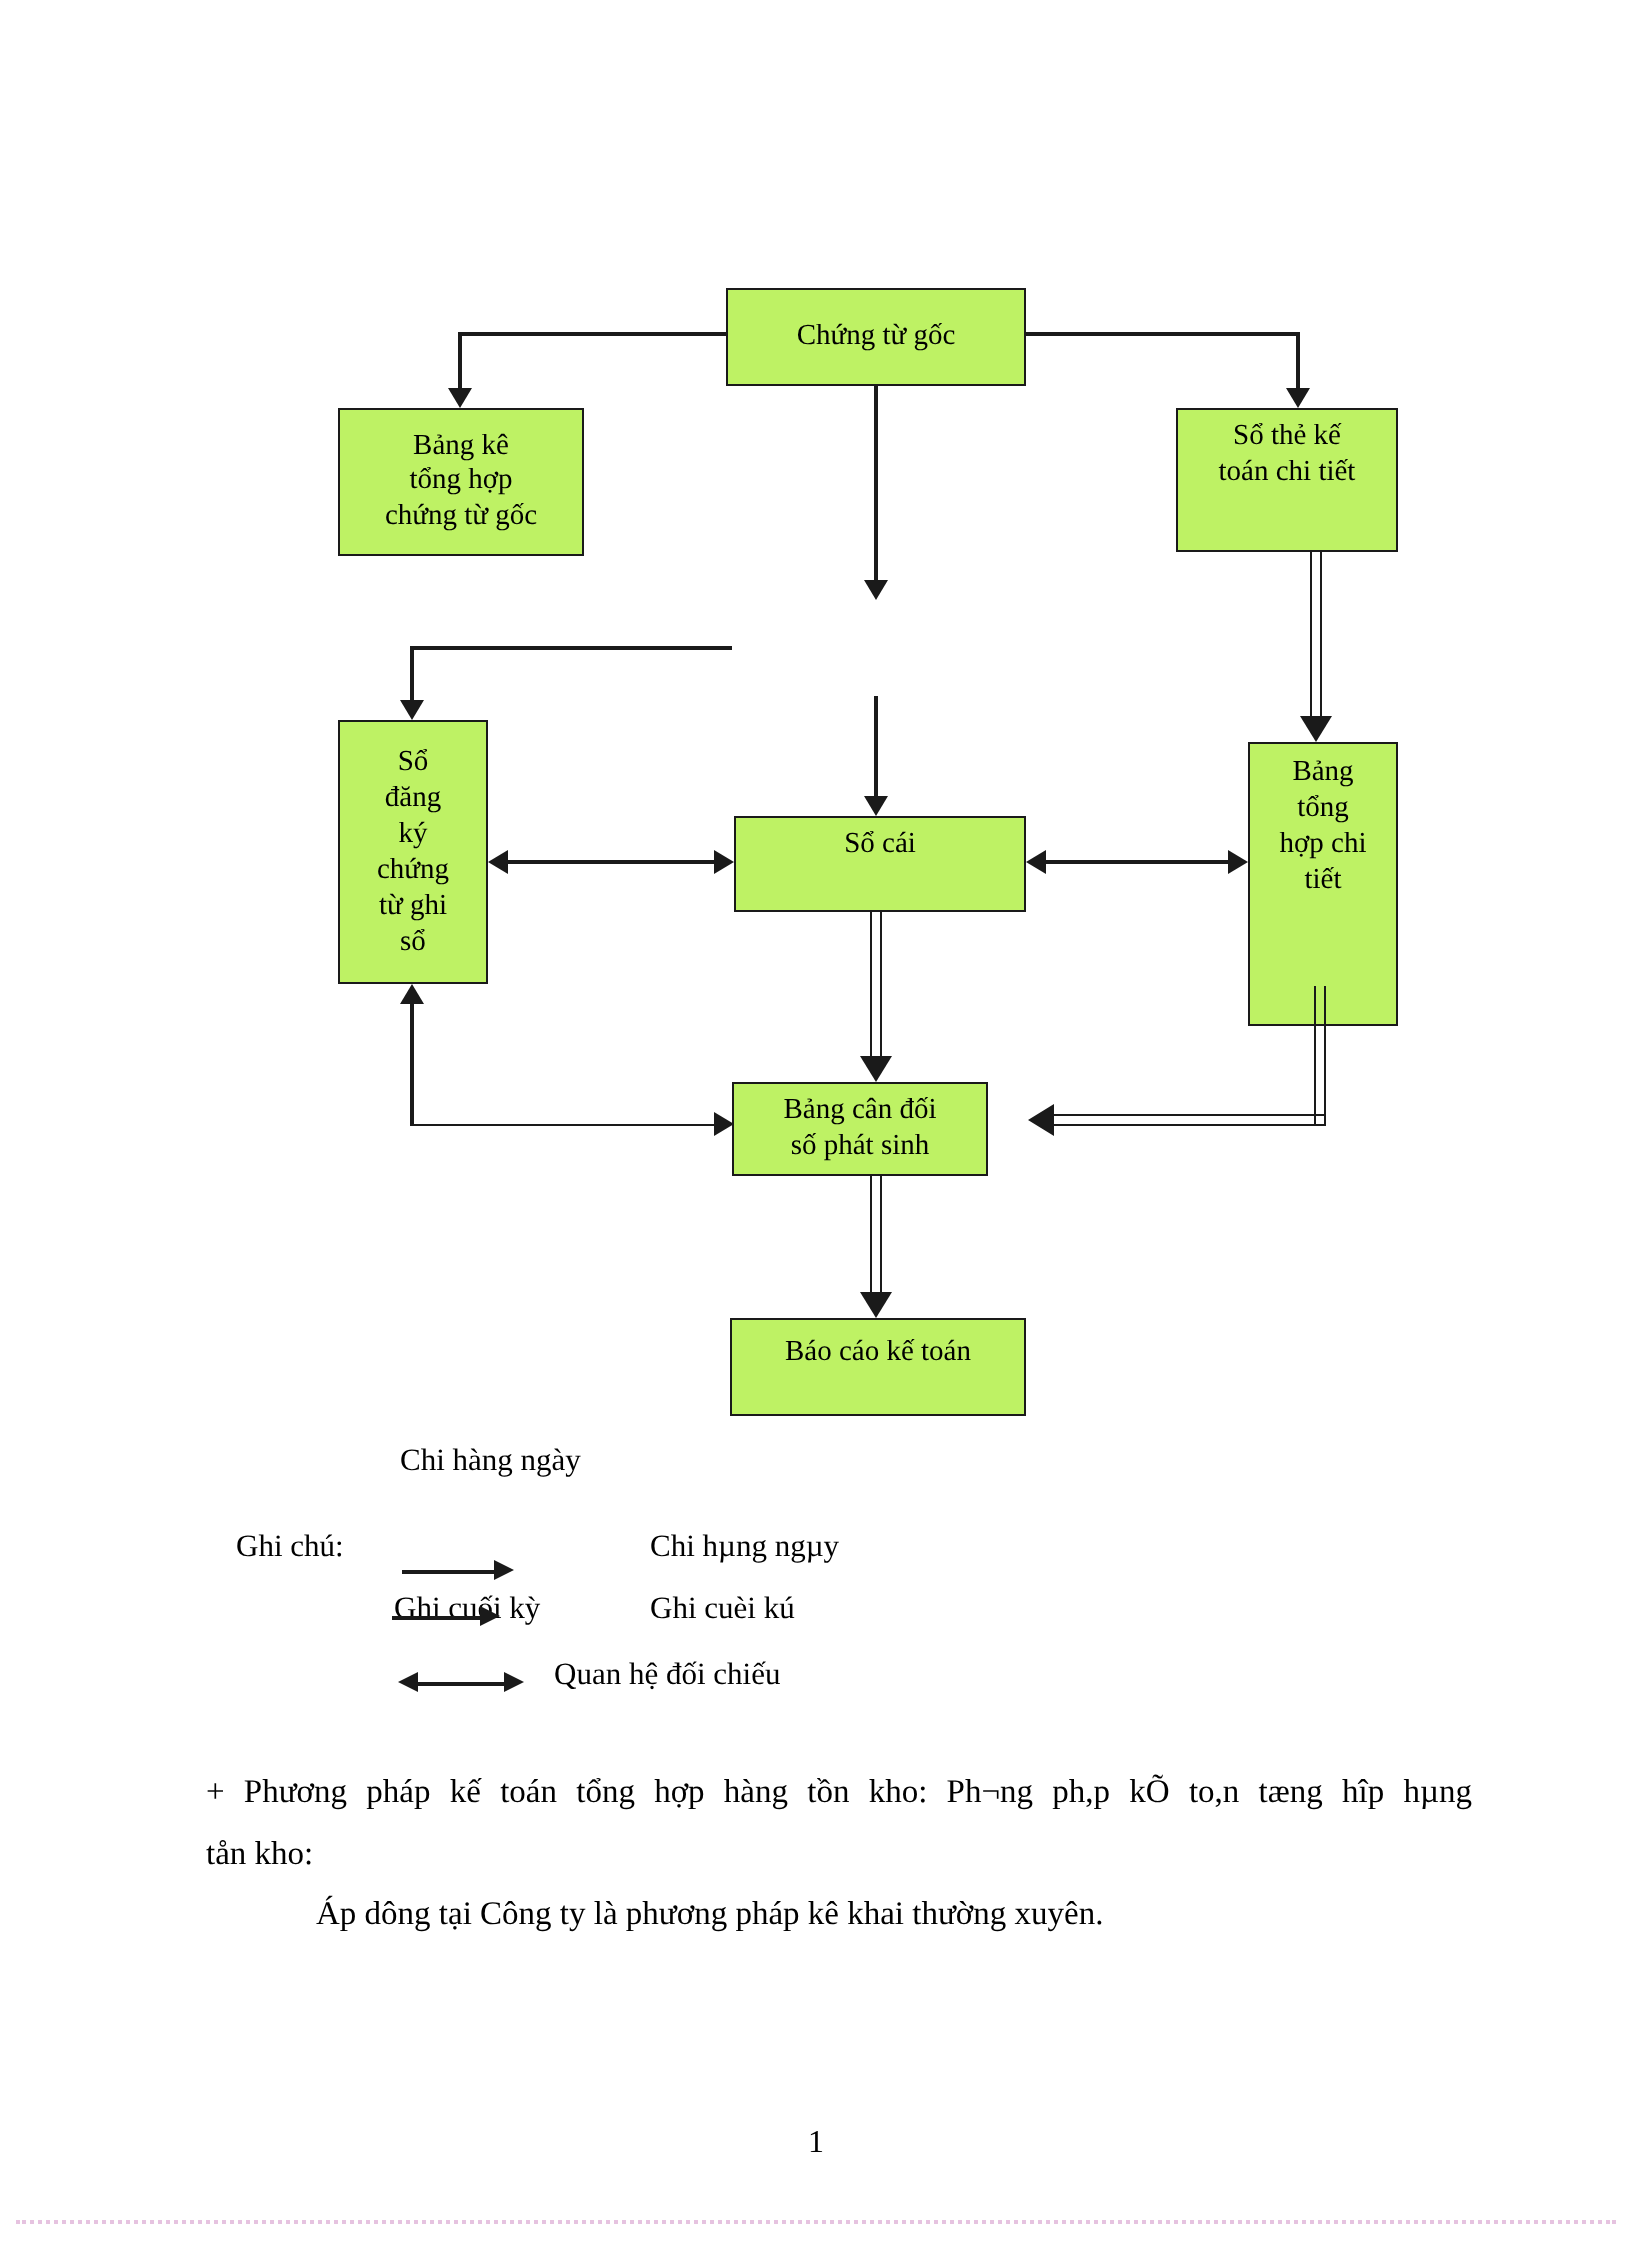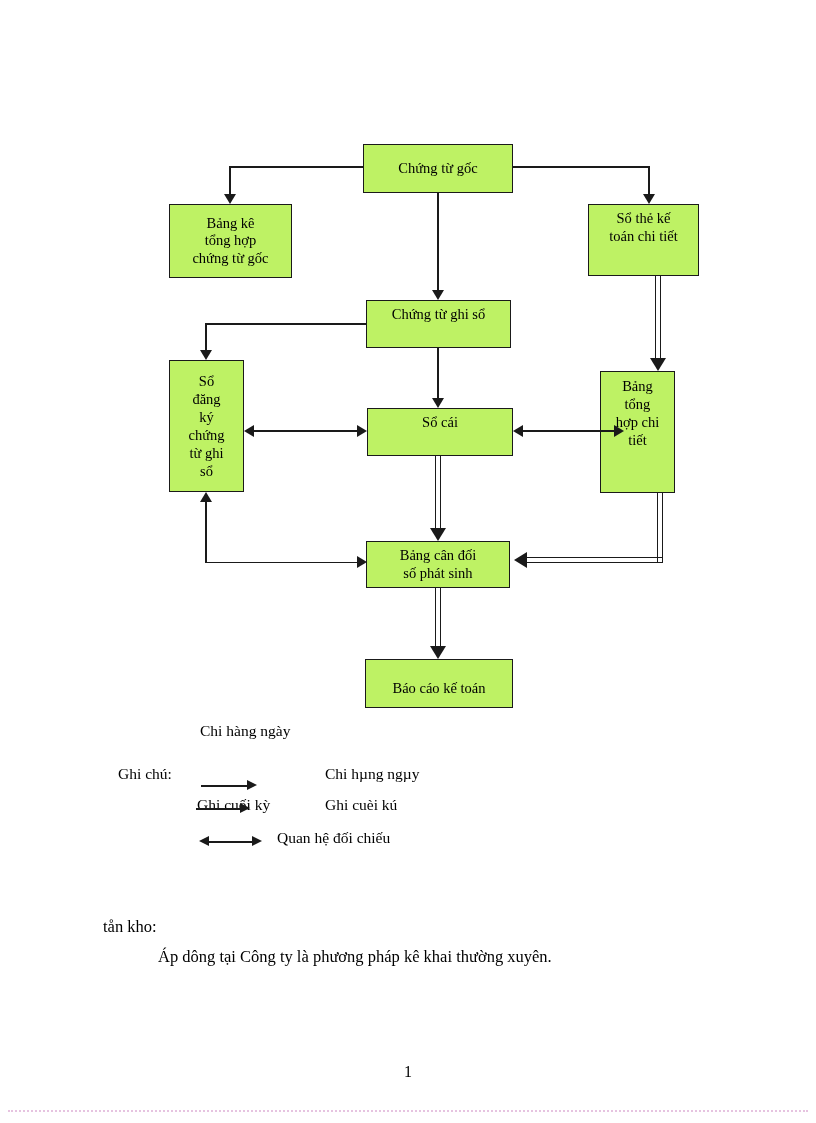--- a/index.html
+++ b/index.html
@@ -35,40 +35,39 @@
 
   <div class="box" style="left:363px;top:144px;width:150px;height:49px">Chứng từ gốc</div>
 
   <div class="box" style="left:169px;top:204px;width:123px;height:74px">Bảng kê
 tổng hợp
 chứng từ gốc</div>
 
   <div class="box top" style="left:588px;top:204px;width:111px;height:72px">Sổ thẻ kế
 toán chi tiết</div>
 
-  <div class="box top" style="left:366px;top:300px;width:145px;height:48px">Chứng từ ghi sổ</div>
 
   <div class="box" style="left:169px;top:360px;width:75px;height:132px;line-height:18px">Sổ
 đăng
 ký
 chứng
 từ ghi
 sổ</div>
 
   <div class="box top" style="left:367px;top:408px;width:146px;height:48px">Sổ cái</div>
 
-  <div class="box top" style="left:600px;top:371px;width:75px;height:122px;line-height:18px">Bảng
+  <div class="box top" style="left:624px;top:371px;width:75px;height:142px;line-height:18px">Bảng
 tổng
 hợp chi
 tiết</div>
 
-  <div class="box" style="left:366px;top:541px;width:144px;height:47px">Bảng cân đối
+  <div class="box" style="left:366px;top:541px;width:128px;height:47px">Bảng cân đối
 số phát sinh</div>
 
-  <div class="box top" style="left:365px;top:659px;width:148px;height:49px;padding-top:20px">Báo cáo kế toán</div>
+  <div class="box top" style="left:365px;top:659px;width:148px;height:49px;padding-top:8px">Báo cáo kế toán</div>
 
   <div class="vline" style="left:437.2px;top:193px;height:99px"></div>
   <div class="tri down" style="left:432px;top:290px"></div>
 
   <div class="hline" style="left:230px;top:166px;width:134px"></div>
   <div class="vline" style="left:229.2px;top:166px;height:30px"></div>
   <div class="tri down" style="left:224px;top:194px"></div>
 
   <div class="hline" style="left:513px;top:166px;width:137px"></div>
   <div class="vline" style="left:648.2px;top:166px;height:30px"></div>
@@ -117,19 +116,20 @@
   <div class="txt" style="left:197px;top:796px">Ghi cuối kỳ</div>
   <div class="hline" style="left:196px;top:808px;width:48px"></div>
   <div class="tri sm right" style="left:240px;top:803px"></div>
   <div class="txt" style="left:325px;top:796px">Ghi cuèi kú</div>
 
   <div class="hline" style="left:208px;top:841px;width:48px"></div>
   <div class="tri sm left" style="left:199px;top:836px"></div>
   <div class="tri sm right" style="left:252px;top:836px"></div>
   <div class="txt" style="left:277px;top:829px">Quan hệ đối chiếu</div>
 
+  <div class="body-text justified" style="left:103px;top:880px;width:633px">+ Phương pháp kế toán tổng hợp hàng tồn kho: Ph¬ng  ph,p  kÕ  to,n  tæng  hîp  hµng</div>
   <div class="body-text" style="left:103px;top:911px">tån kho:</div>
   <div class="body-text" style="left:158px;top:941px">Áp dông tại Công ty là phương pháp kê khai thường xuyên.</div>
 
   <div class="page-num" style="top:1063px">1</div>
   <div class="footer-rule" style="left:8px;right:8px;top:1110px"></div>
 
 </div>
 
 </body></html>

